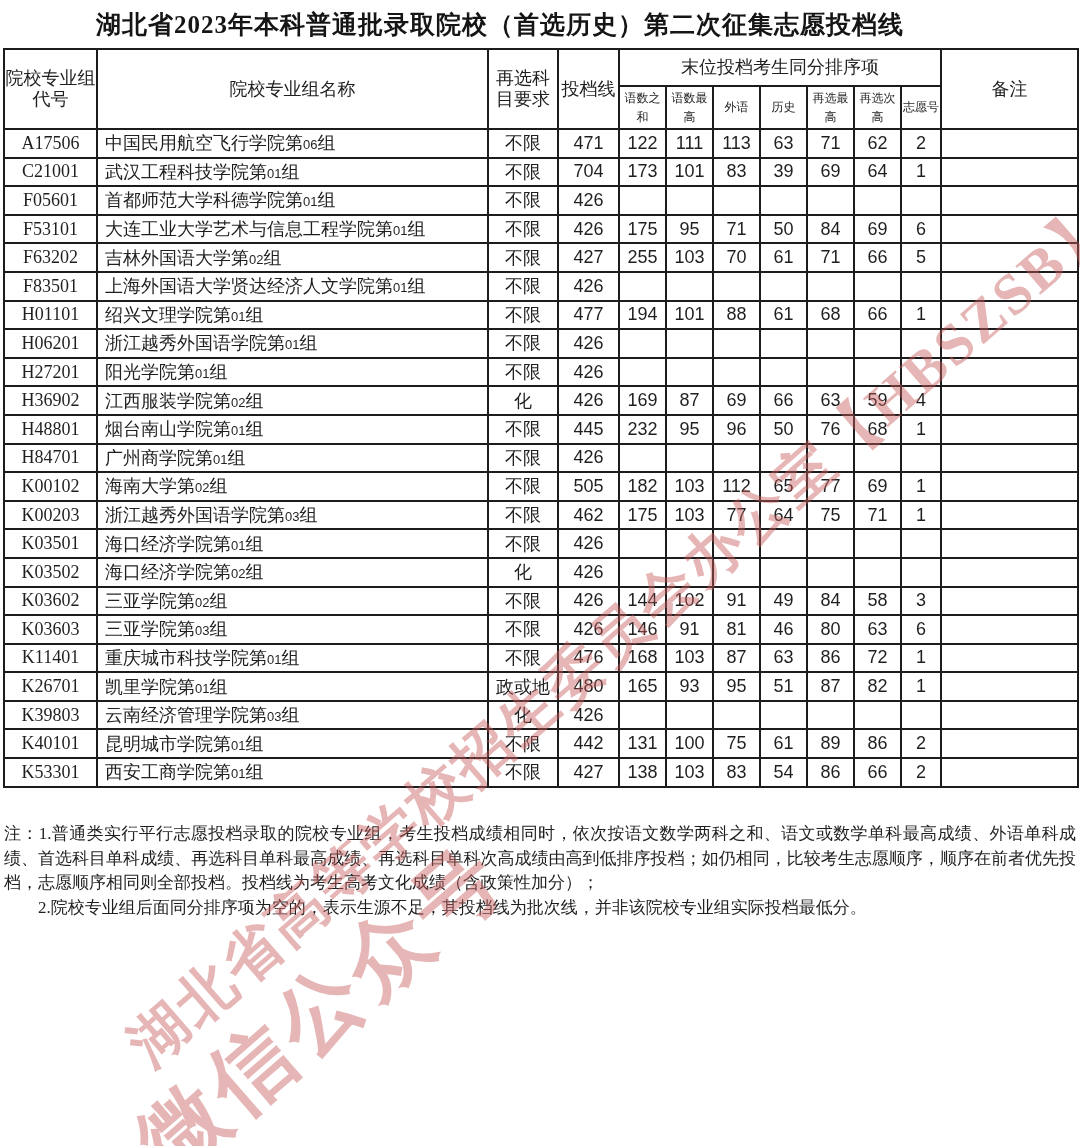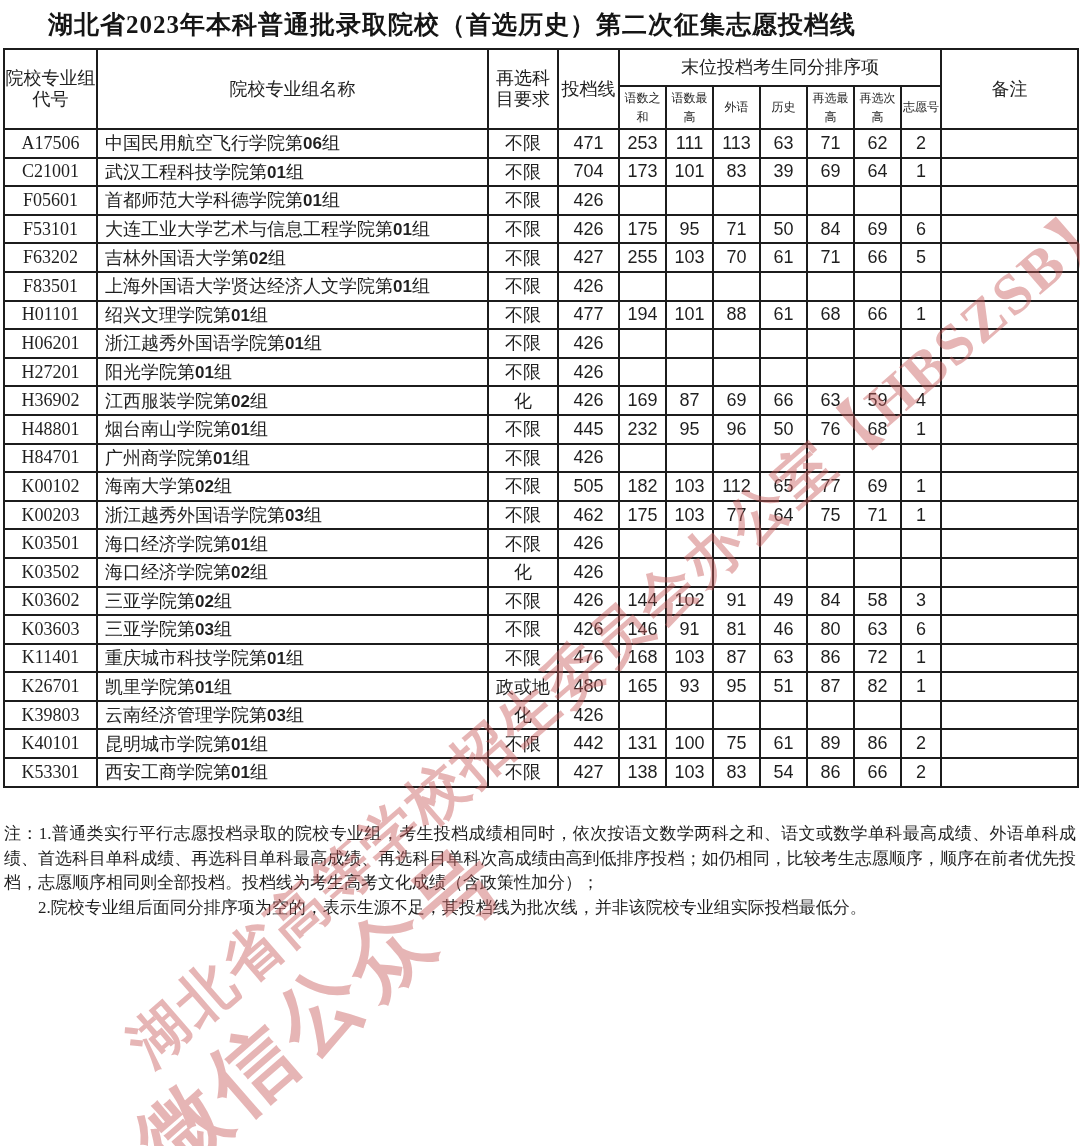--- a/index.html
+++ b/index.html
@@ -3,38 +3,38 @@
 <meta charset="utf-8">
 <style>
   html,body{margin:0;padding:0;}
   body{
     width:1080px;height:1146px;position:relative;overflow:hidden;
     background:#ffffff;color:#222;
     font-family:"Liberation Serif","DejaVu Serif",serif;
   }
   .page-title{
     position:absolute;left:0;top:8px;width:904px;
-    text-align:center;font-size:25px;font-weight:700;color:#151515;
+    text-align:right;font-size:25px;font-weight:700;color:#151515;
     letter-spacing:1px;
   }
   table.score-table{
     position:absolute;left:3px;top:48px;width:1074px;
     border-collapse:collapse;table-layout:fixed;background:transparent;border-radius:15px;
   }
   .score-table th,.score-table td{
     border:2px solid #1c1c1c;padding:0;vertical-align:middle;
     text-align:center;color:#1f1f1f;overflow:hidden;
   }
   .score-table thead th{font-weight:400;font-size:18px;line-height:21px;}
   .score-table thead tr.sub th{font-size:12px;line-height:19px;height:41px;}
   .score-table thead tr.top th.group-hdr{height:35px;}
   .score-table tbody td{height:26.6px;font-size:18px;}
   td.c-name{text-align:left;padding-left:7px;}
   td.c-num{font-family:"Liberation Sans","DejaVu Sans",sans-serif;font-size:19px;}
-  .gnum{font-family:"Liberation Sans","DejaVu Sans",sans-serif;font-weight:700;font-size:17px;}
+  .gnum{font-family:"Liberation Sans","DejaVu Sans",sans-serif;font-weight:400;font-size:13px;}
   .notes{
     position:absolute;left:4px;top:790px;width:1072px;
     font-size:17px;line-height:24.5px;text-align:justify;color:#1f1f1f;margin-top:32px;
   }
   .notes p{margin:0;}
   .notes p.n2{text-indent:2em;}
   .watermark{
     position:absolute;white-space:nowrap;font-weight:700;
     color:rgba(199,90,90,0.45);pointer-events:none;z-index:5;
     transform:rotate(-41deg);transform-origin:0 50%;
@@ -81,21 +81,21 @@
       <th>再选次高</th>
       <th>志愿号</th>
     </tr>
   </thead>
   <tbody>
       <tr>
     <td class="c-code">A17506</td>
     <td class="c-name"><span>中国民用航空飞行学院第</span><span class="gnum">06</span><span>组</span></td>
     <td class="c-req">不限</td>
     <td class="c-num">471</td>
-    <td class="c-num">253</td>
+    <td class="c-num">122</td>
     <td class="c-num">111</td>
     <td class="c-num">113</td>
     <td class="c-num">63</td>
     <td class="c-num">71</td>
     <td class="c-num">62</td>
     <td class="c-num">2</td>
     <td class="c-remark"></td>
   </tr>
       <tr>
     <td class="c-code">C21001</td>

